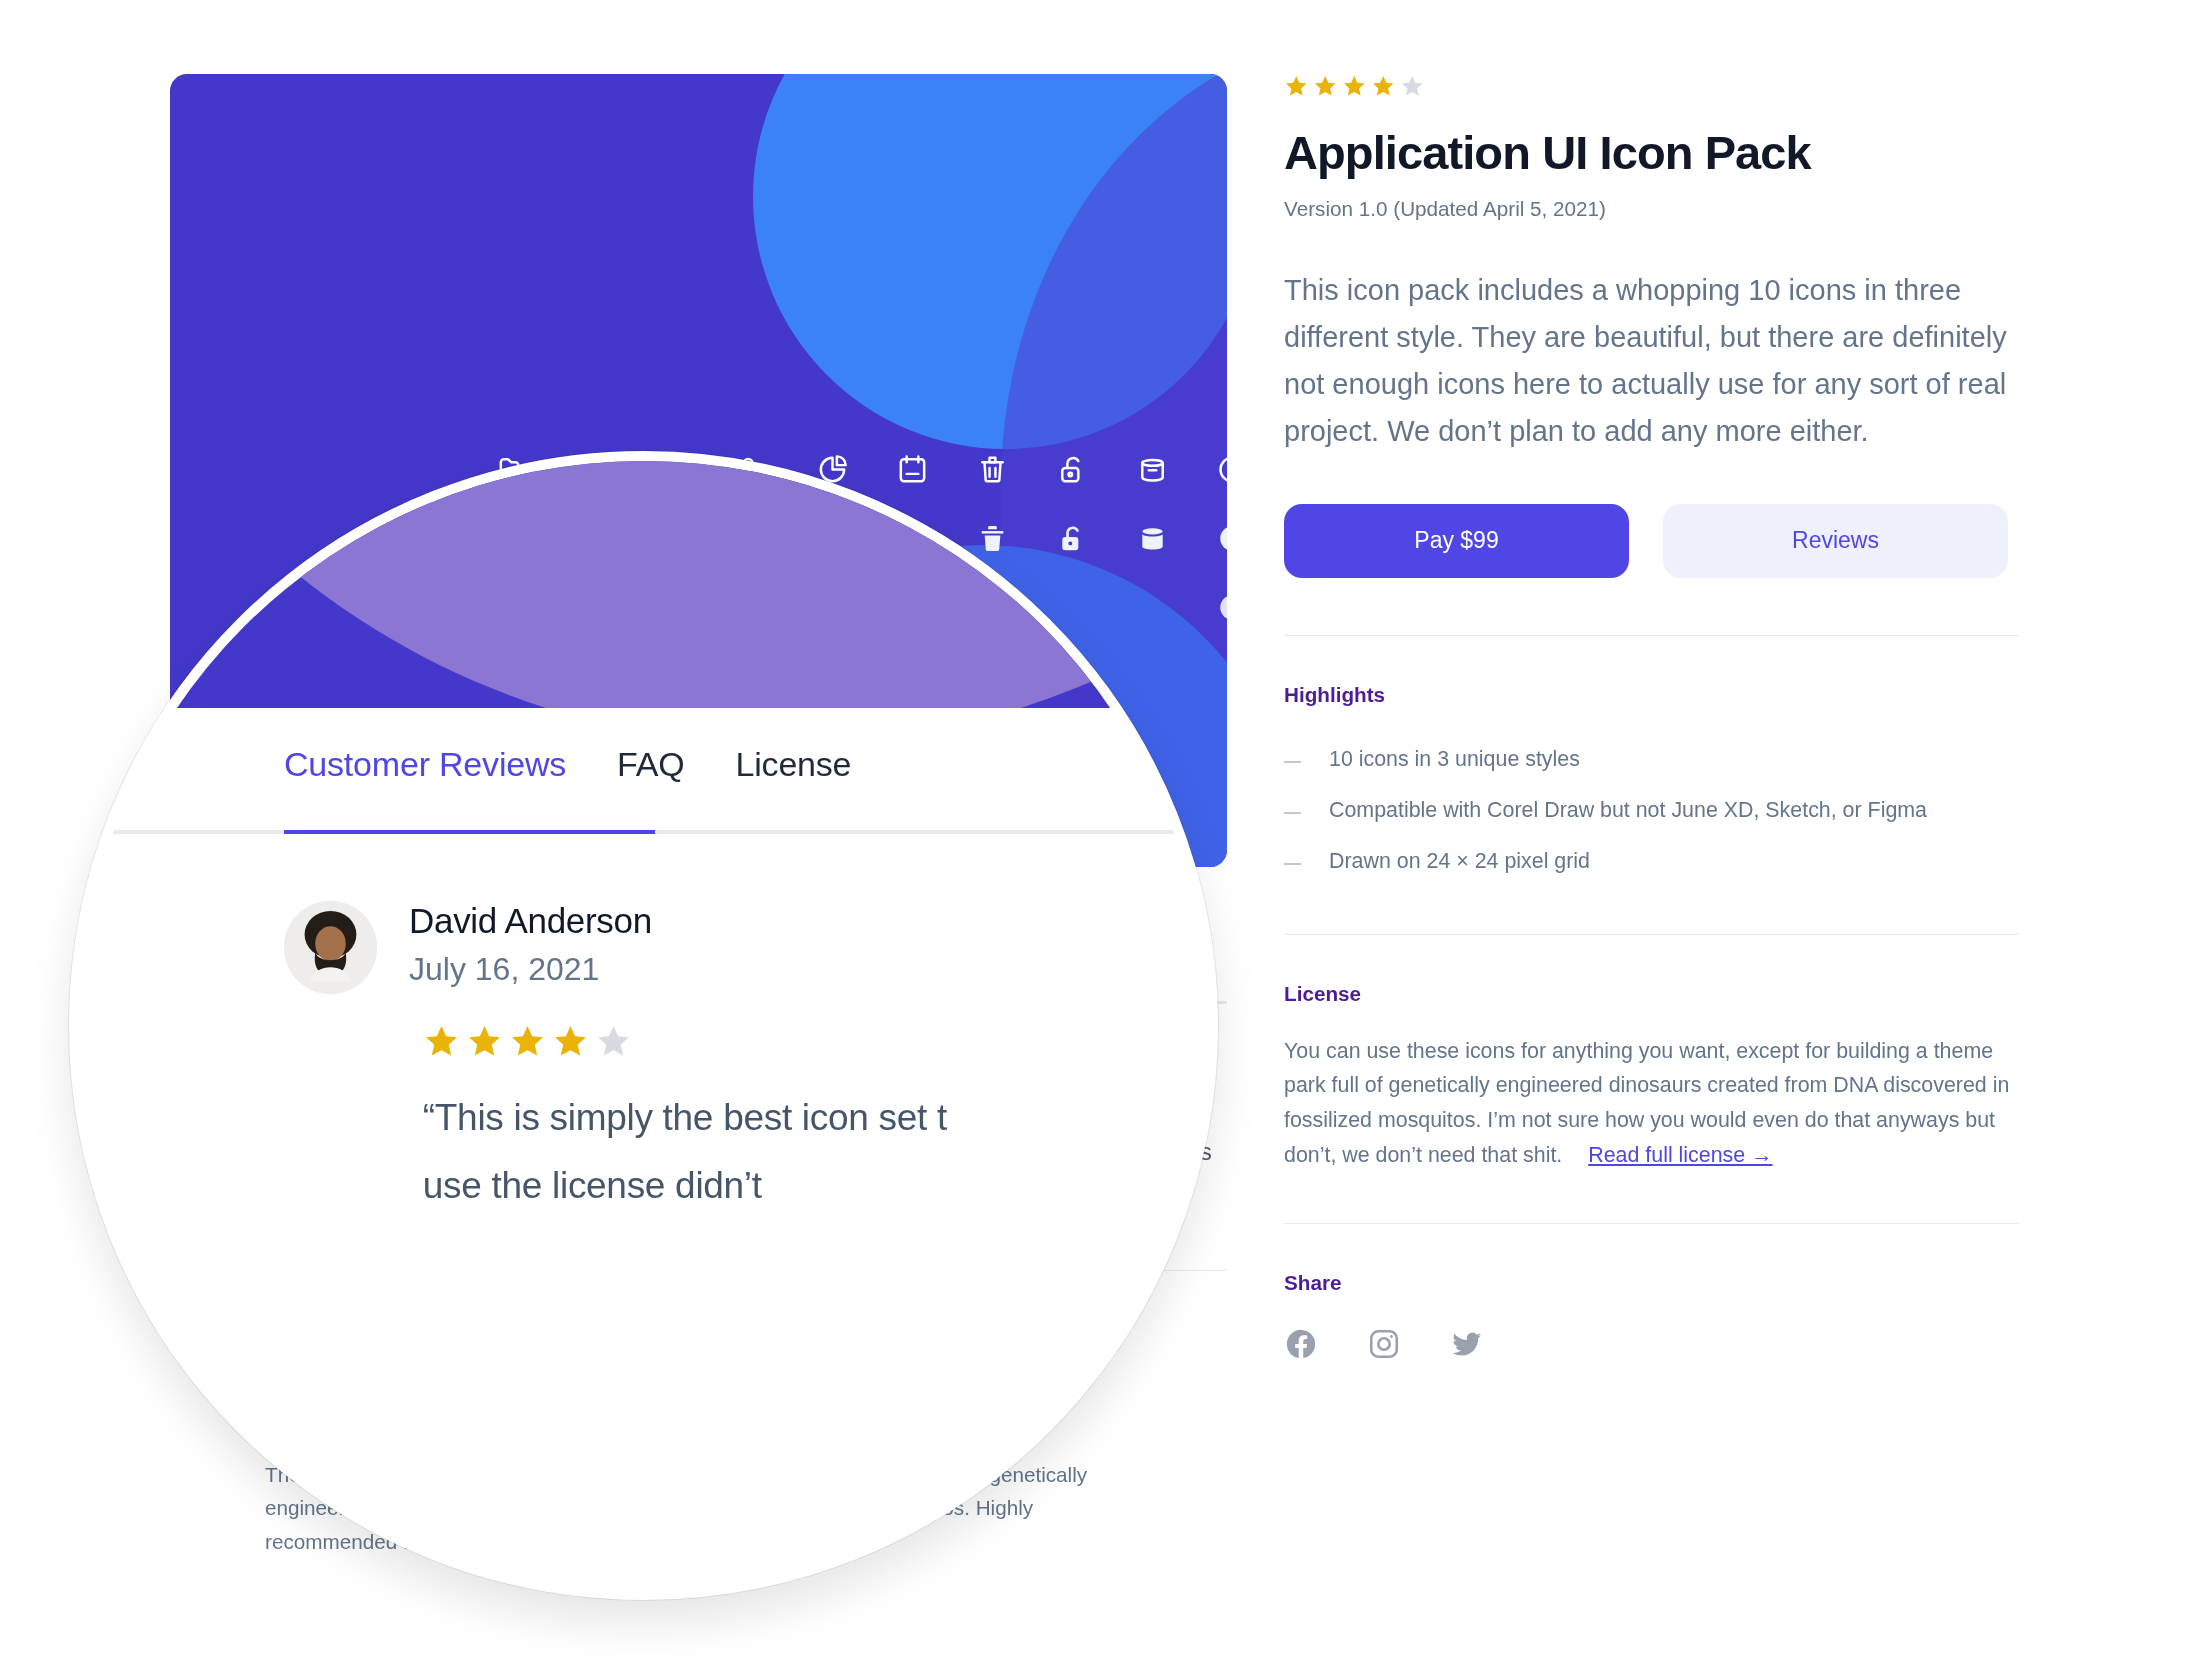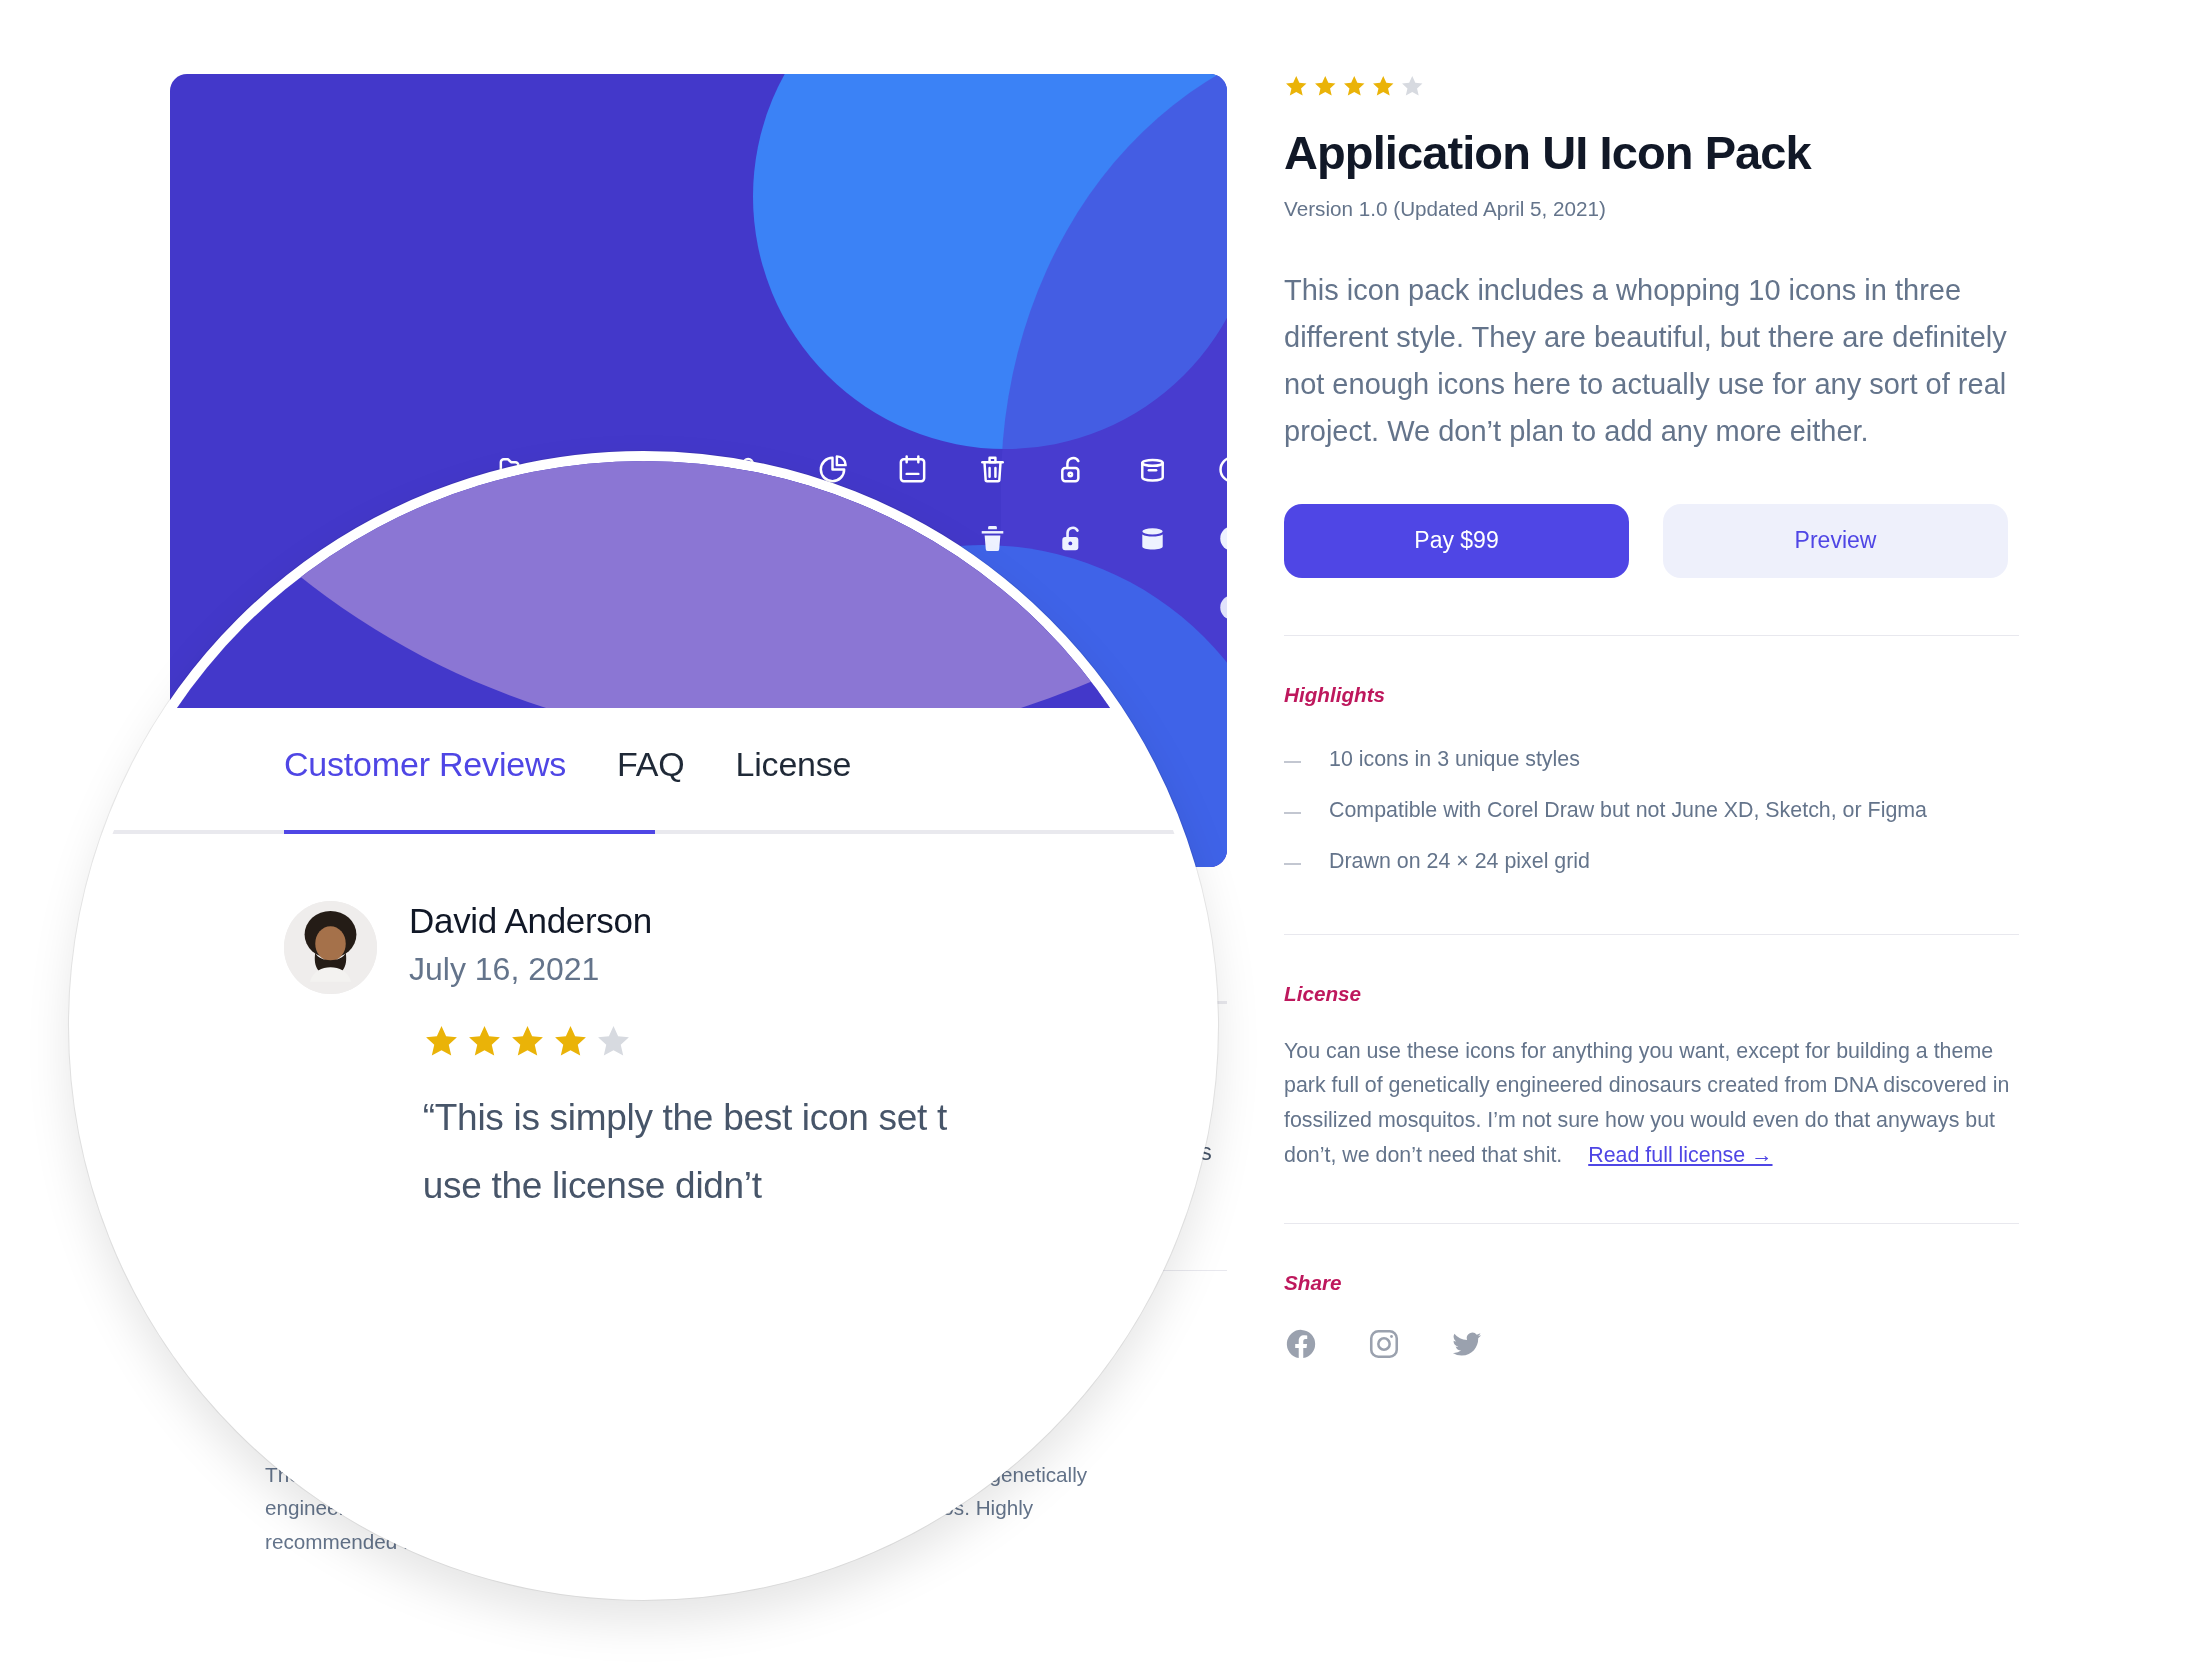--- a/index.html
+++ b/index.html
@@ -146,21 +146,21 @@
   .btn {
     height: 74px; border-radius: 18px; display:flex; align-items:center; justify-content:center;
     font-size: 23px; font-weight:500; cursor:pointer; border:none;
     font-family:"Liberation Sans", sans-serif;
   }
   .btn-pay { width: 345px; background:#4f46e5; color:#ffffff; }
   .btn-preview { width: 345px; background:#eef0fb; color:#4f46e5; }
 
   .hr { height:0.8px; background:#e8e8ee; margin: 57px 0 0 0; width: 735px; }
 
-  .sec-title { font-size:20.7px; font-weight:700; color:#be185d; margin-top: 47px; font-style: italic; }
+  .sec-title { font-size:20.7px; font-weight:700; color:#4c1d95; margin-top: 47px; }
   .hl-list { margin-top: 27.6px; }
   .hl-item { display:flex; align-items:flex-start; gap:28px; padding: 10px 0; }
   .hl-dash { width:17px; height:1.5px; background:#c3c7d1; margin-top:17px; flex:0 0 auto; }
   .hl-text { font-size:21.4px; color:#64748b; line-height:1.45; }
 
   .lic-text { font-size:21.4px; color:#64748b; line-height:1.62; margin-top: 27.6px; }
   .lic-link { color:#4f46e5; font-weight:500;margin-left:20px; }
 
   .share-icons { display:flex; gap:49px; margin-top: 32px; align-items:center; }
   .share-icons svg { width:34px; height:34px; display:block; }
@@ -514,21 +514,21 @@
           <path d="M12 2l3 6.6 7 .7-5.3 4.8 1.6 7L12 17.6 5.7 21.1l1.6-7L2 9.3l7-.7z"></path>
         </svg>
     </div>
 
     <h1 class="r-title">Application UI Icon Pack</h1>
     <div class="r-version">Version 1.0 (Updated April 5, 2021)</div>
     <p class="r-desc">This icon pack includes a whopping 10 icons in three different style. They are beautiful, but there are definitely not enough icons here to actually use for any sort of real project. We don’t plan to add any more either.</p>
 
     <div class="r-buttons">
       <button class="btn btn-pay">Pay $99</button>
-      <button class="btn btn-preview">Preview</button>
+      <button class="btn btn-preview">Reviews</button>
     </div>
 
     <div class="hr"></div>
 
     <div class="sec-title">Highlights</div>
     <div class="hl-list">
       <div class="hl-item">
         <span class="hl-dash"></span>
         <span class="hl-text">10 icons in 3 unique styles</span>
       </div>

